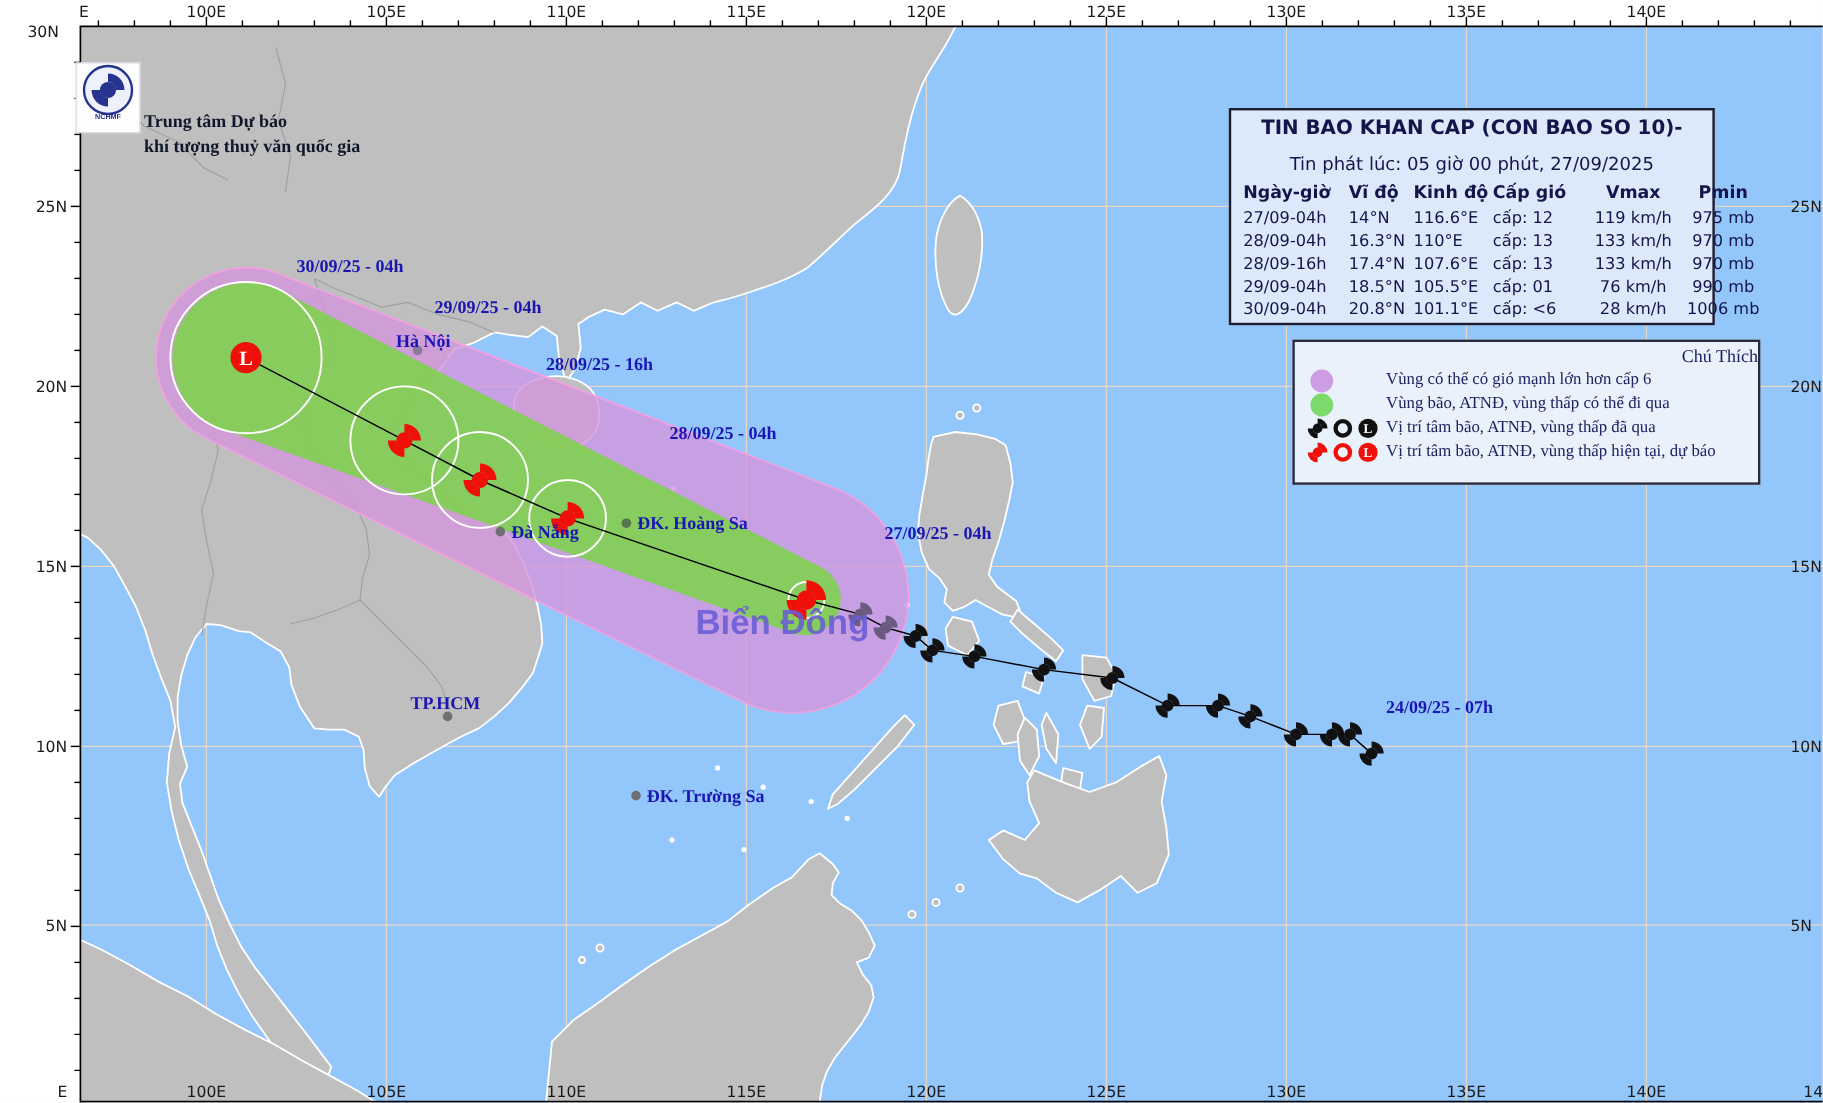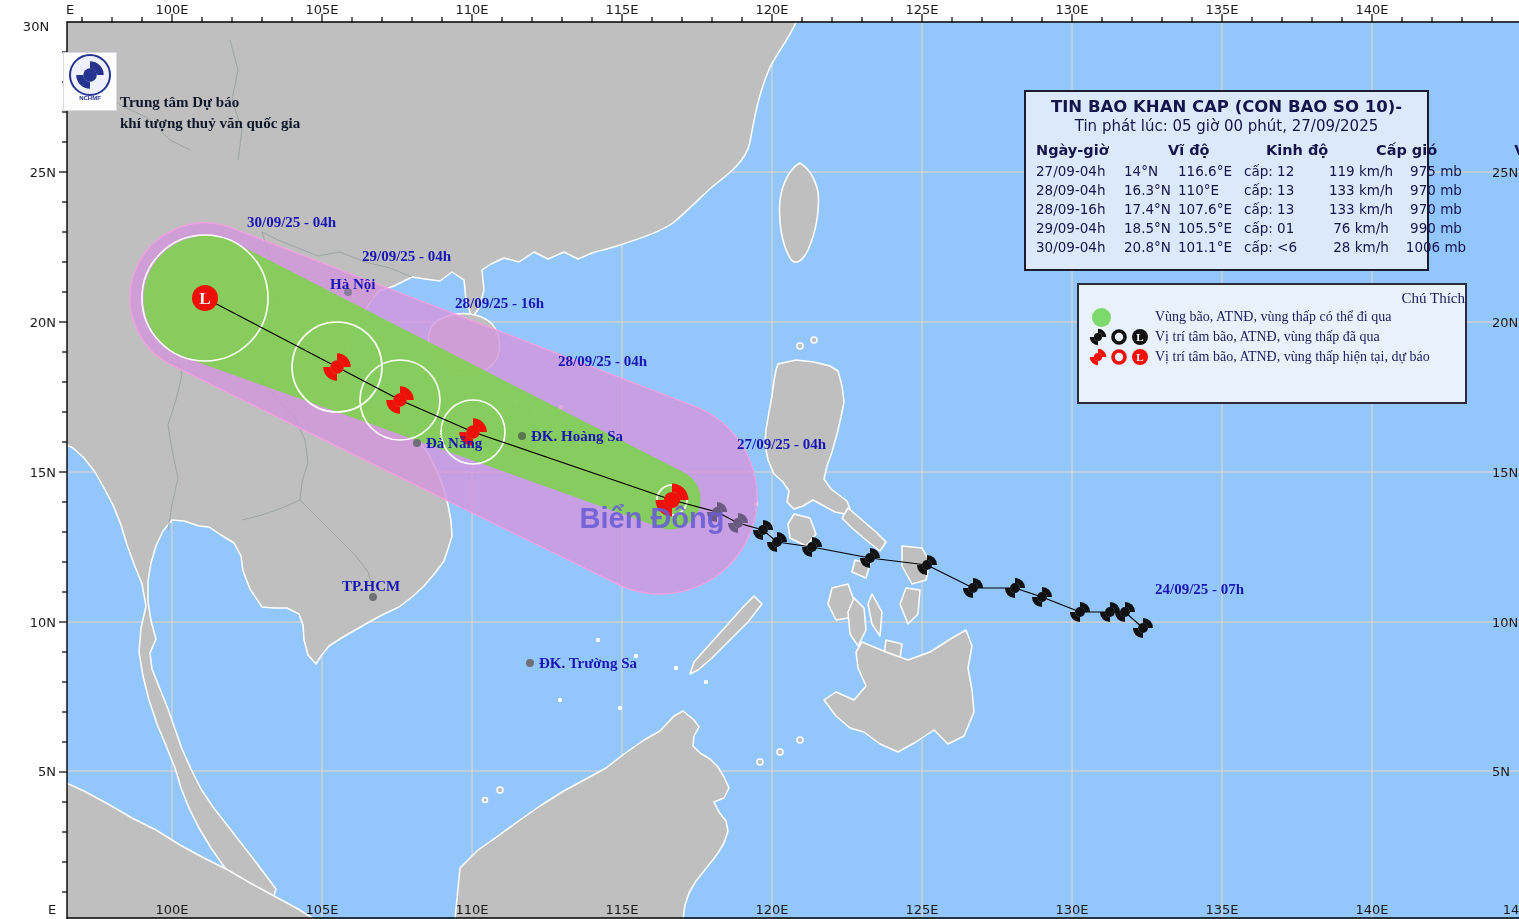--- a/index.html
+++ b/index.html
@@ -14,24 +14,24 @@
   
   #logo-box{position:absolute;left:63px;top:52px;width:52px;height:57px;background:#fdfdfd;
             border:1px solid #d8d8e6;display:flex;flex-direction:column;align-items:center;}
   #org-name{position:absolute;left:120px;top:64px;font:bold 15px "Liberation Serif",serif;
             color:#0f172a;line-height:21px;white-space:nowrap;margin-top:28px;}
   .nchmf-abbr{font:bold 6px "Liberation Sans",sans-serif;color:#26338f;margin-top:-2px;}
   
   #alert-box{position:absolute;left:1024px;top:90px;width:401px;height:177px;
              background:#dbe9fa;border:2px solid #1c1c30;color:#14154a;}
   .ab-title{text-align:center;font-weight:bold;font-size:16.5px;margin-top:5px;}
-  .ab-sub{text-align:center;font-size:15px;margin-top:1px;}
+  .ab-sub{text-align:center;font-size:15px;margin-top:12px;}
   .ab-row{display:grid;grid-template-columns:88px 54px 66px 74px 86px 64px;
           padding-left:10px;font-size:13.5px;height:19px;align-items:center;}
-  .ab-row.hdr{font-weight:bold;font-size:14.5px;height:23px;margin-top:3px;gap:44px;}
+  .ab-row.hdr{font-weight:bold;font-size:14.5px;height:23px;margin-top:3px;}
   .ab-cell{white-space:nowrap;}
   .ab-cell.c4,.ab-cell.c5{text-align:center;}
   
   #legend-box{position:absolute;left:1077px;top:283px;width:386px;height:117px;
               background:#e9f1fb;border:2px solid #2a2a3a;color:#1c2260;
               font-family:"Liberation Serif",serif;}
   .lg-title{text-align:right;font-size:15px;margin-top:5px;}
   .lg-row{display:flex;align-items:center;height:20px;}
   .lg-icons{width:76px;display:flex;align-items:center;gap:3px;padding-left:10px;box-sizing:border-box;}
   .lg-label{font-size:14px;white-space:nowrap;}
@@ -367,20 +367,26 @@
         <div class="ab-cell c5">1006 mb</div>
       </div>
     </div>
 </div>
 
 <div id="legend-box">
   <div class="lg-title">Chú Thích</div>
   <div id="lg-items">
       <div class="lg-row">
         <div class="lg-icons">
+          <span class="dot" style="background:#cd9ce4"></span>
+        </div>
+        <div class="lg-label">Vùng có thể có gió mạnh lớn hơn cấp 6</div>
+      </div>
+      <div class="lg-row">
+        <div class="lg-icons">
           <span class="dot" style="background:#7cd96b"></span>
         </div>
         <div class="lg-label">Vùng bão, ATNĐ, vùng thấp có thể đi qua</div>
       </div>
       <div class="lg-row">
         <div class="lg-icons">
           <svg class="lg-ic" width="18" height="18">
             <use href="#tysym" transform="scale(0.75)" color="#111"></use>
           </svg>
           <svg class="lg-ic" width="18" height="18">

